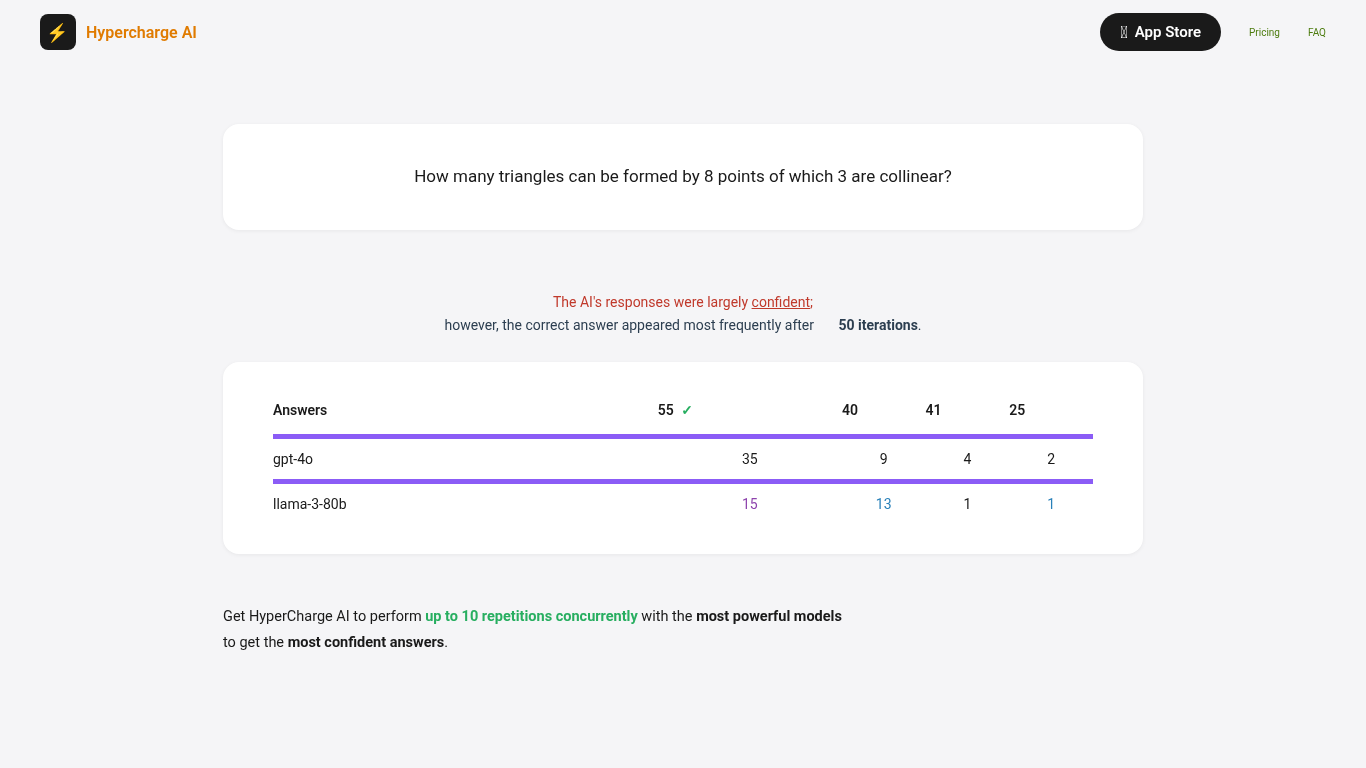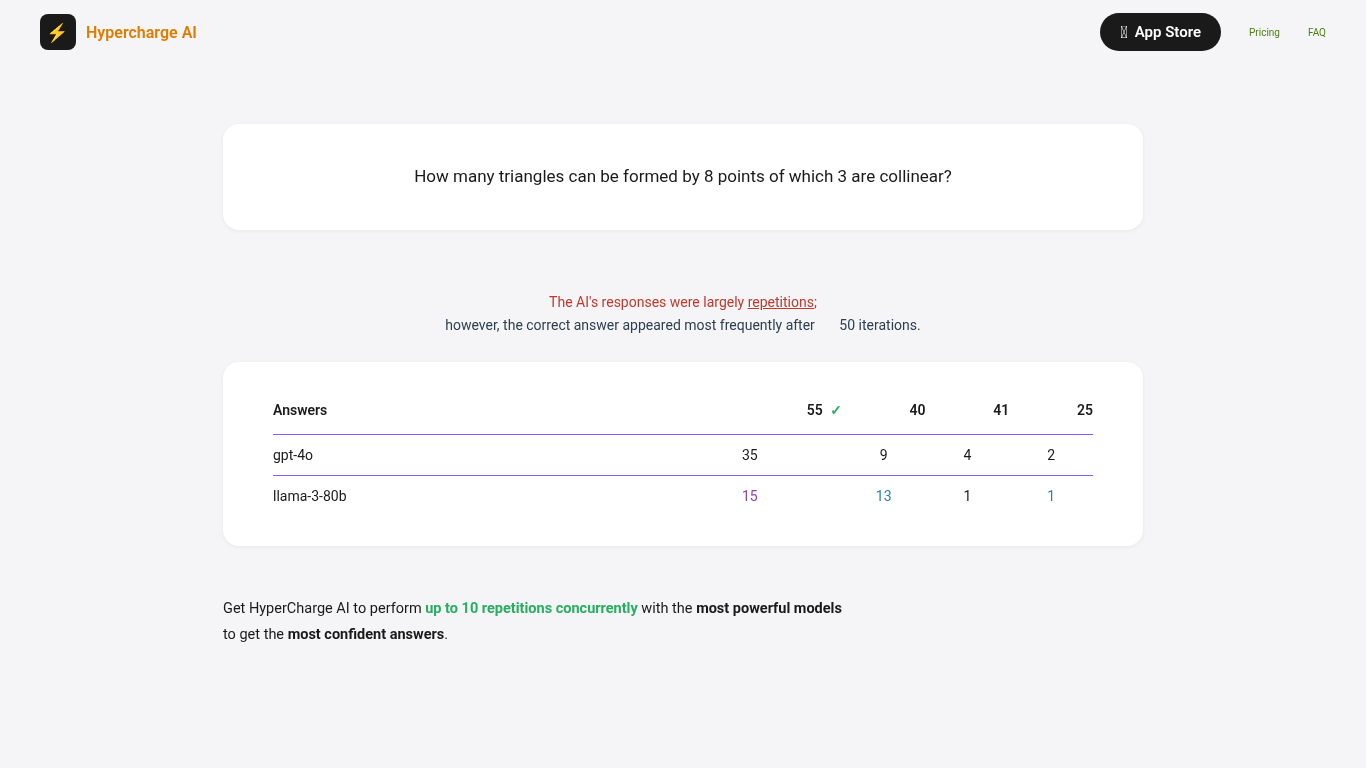--- a/index.html
+++ b/index.html
@@ -110,52 +110,52 @@
       color: #c0392b;
     }
     .accuracy-note .line1 span.underline {
       text-decoration: underline;
     }
     .accuracy-note .line2 {
       font-size: 14px;
       color: #2c3e50;
     }
     .accuracy-note .line2 span.bold {
-      font-weight: 400;
+      font-weight: 700;
       margin-left: 21px;
     }
 
     
     .results-card {
       background: #fff;
       border-radius: 16px;
       padding: 30px 50px;
       margin-bottom: 50px;
       box-shadow: 0 1px 4px rgba(0,0,0,0.06);
     }
     table {
       width: 100%;
       border-collapse: collapse;
     }
     thead tr th {
       padding: 10px 0 16px;
       font-size: 14px;
       color: #1a1a1a;
       font-weight: 600;
-      text-align: right;
+      text-align: left;
     }
     thead tr th:first-child {
       text-align: left;
     }
     tbody tr td {
       padding: 12px 0;
       font-size: 14px;
       text-align: center;
       color: #1a1a1a;
-      border-top: 1px solid #8b5cf6;
+      border-top: 5px solid #8b5cf6;
     }
     tbody tr td:first-child {
       text-align: left;
       color: #1a1a1a;
     }
     .checkmark {
       color: #27ae60;
       margin-left: 4px;
     }
     .model-gpt4o {
@@ -209,21 +209,21 @@
 </header>
 
 <main>
 
   <div class="question-card">
     <p class="question-text">How many triangles can be formed by 8 points of which 3 are collinear?</p>
   </div>
 
   <div class="accuracy-note">
     <div class="line1">
-      The AI's responses were largely <span class="underline">repetitions</span>;
+      The AI's responses were largely <span class="underline">confident</span>;
     </div>
     <div class="line2">
       however, the correct answer appeared most frequently after <span class="bold">50 iterations</span>.
     </div>
   </div>
 
   <div class="results-card">
     <table>
       <thead>
         <tr>

